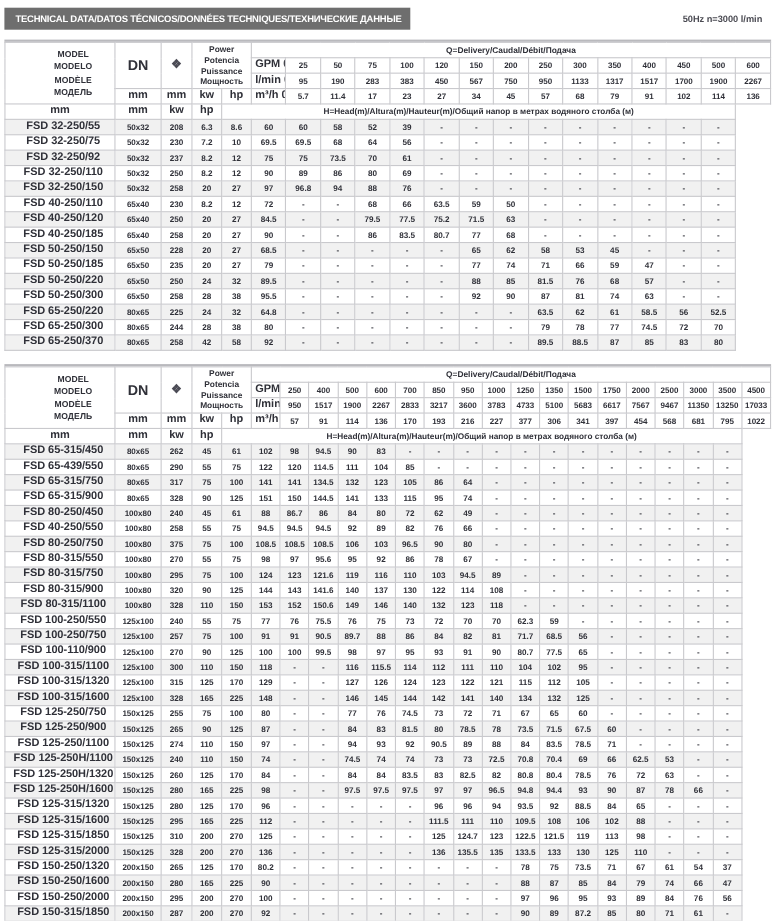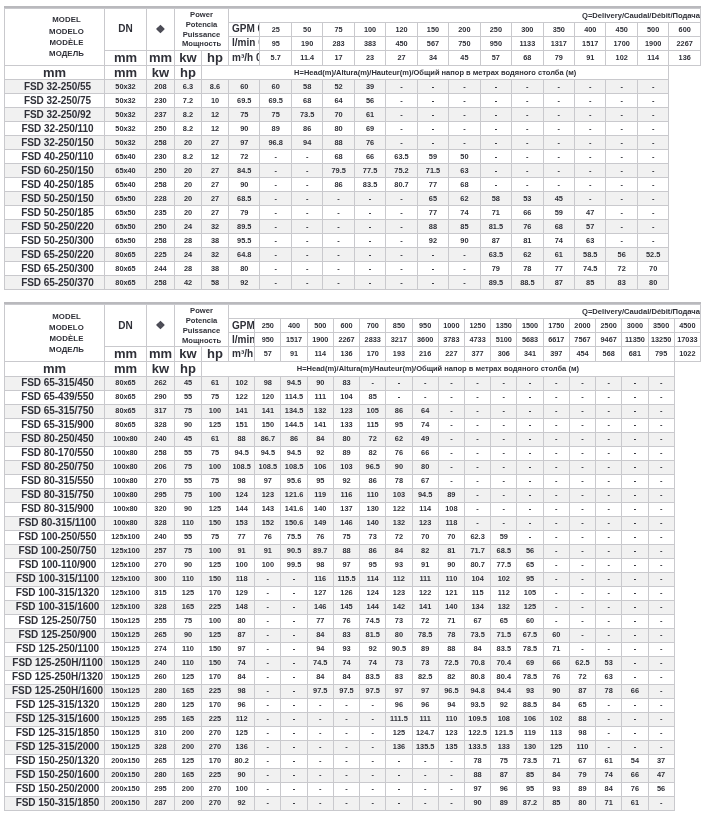--- a/index.html
+++ b/index.html
@@ -41,26 +41,26 @@
     text-align:center;
     vertical-align:middle;
     padding:0;
     height:13px;
     line-height:1.05;
     overflow:hidden;
     white-space:nowrap;
   }
   thead td{background:#ffffff;font-weight:bold;}
   .hdr-model{font-size:7.8px;line-height:1.45;letter-spacing:.1px;padding-left:24px;}
-  .hdr-dn{font-size:10px;margin-left:32px;}
+  .hdr-dn{font-size:13px;margin-left:32px;}
   .hdr-pw{font-size:7.6px;line-height:1.3;}
-  .hdr-q{font-size:7.6px;text-align:right;}
+  .hdr-q{font-size:7.6px;}
   .hdr-unit{font-size:10px;text-align:left;padding-left:3px;}
   .hdr-h{font-size:7.5px;}
-  .hdr-mm{font-size:13px;margin-top:32px;}
+  .hdr-mm{font-size:10px;margin-top:32px;}
   .impeller{font-size:11px;line-height:1;color:#4b4b55;}
 
   tbody tr:nth-child(odd) td{background:#f1f1f1;}
   tbody tr:nth-child(even) td{background:#ffffff;}
   tbody td.model{text-align:center;padding-left:6px;font-size:10px;letter-spacing:-.05px;}
   tbody td{font-size:7.4px;}
   tbody td.dn{font-size:7.3px;}
 
   
   .c-model{width:100px;}
@@ -68,20 +68,24 @@
   .c-imp{width:28px;}
   .c-kw{width:27px;}
   .c-hp{width:27px;}
   .c-q{width:auto;}
 </style>
 </head>
 <body>
 
 <div class="page">
 
+  <div class="titlebar">
+    <div class="title-chip">TECHNICAL DATA/DATOS TÉCNICOS/DONNÉES TECHNIQUES/ТЕХНИЧЕСКИЕ ДАННЫЕ</div>
+    <div class="speed">50Hz n=3000 l/min</div>
+  </div>
 
   <div class="tblwrap">
     <table>
       <colgroup>
         <col class="c-model">
           <col class="c-dn">
           <col class="c-imp">
           <col class="c-kw">
           <col class="c-hp">
         <col class="c-q">
@@ -304,21 +308,21 @@
             <td>59</td>
             <td>50</td>
             <td>-</td>
             <td>-</td>
             <td>-</td>
             <td>-</td>
             <td>-</td>
             <td>-</td>
           </tr>
           <tr>
-            <td class="model">FSD 60-250/150</td>
+            <td class="model">FSD 40-250/120</td>
             <td class="dn">65x40</td>
             <td>250</td>
             <td>20</td>
             <td>27</td>
             <td>84.5</td>
             <td>-</td>
             <td>-</td>
             <td>79.5</td>
             <td>77.5</td>
             <td>75.2</td>
@@ -736,21 +740,21 @@
             <td>-</td>
             <td>-</td>
             <td>-</td>
             <td>-</td>
             <td>-</td>
             <td>-</td>
             <td>-</td>
             <td>-</td>
           </tr>
           <tr>
-            <td class="model">FSD 80-170/550</td>
+            <td class="model">FSD 40-250/550</td>
             <td class="dn">100x80</td>
             <td>258</td>
             <td>55</td>
             <td>75</td>
             <td>94.5</td>
             <td>94.5</td>
             <td>94.5</td>
             <td>92</td>
             <td>89</td>
             <td>82</td>
@@ -762,21 +766,21 @@
             <td>-</td>
             <td>-</td>
             <td>-</td>
             <td>-</td>
             <td>-</td>
             <td>-</td>
           </tr>
           <tr>
             <td class="model">FSD 80-250/750</td>
             <td class="dn">100x80</td>
-            <td>206</td>
+            <td>375</td>
             <td>75</td>
             <td>100</td>
             <td>108.5</td>
             <td>108.5</td>
             <td>108.5</td>
             <td>106</td>
             <td>103</td>
             <td>96.5</td>
             <td>90</td>
             <td>80</td>

